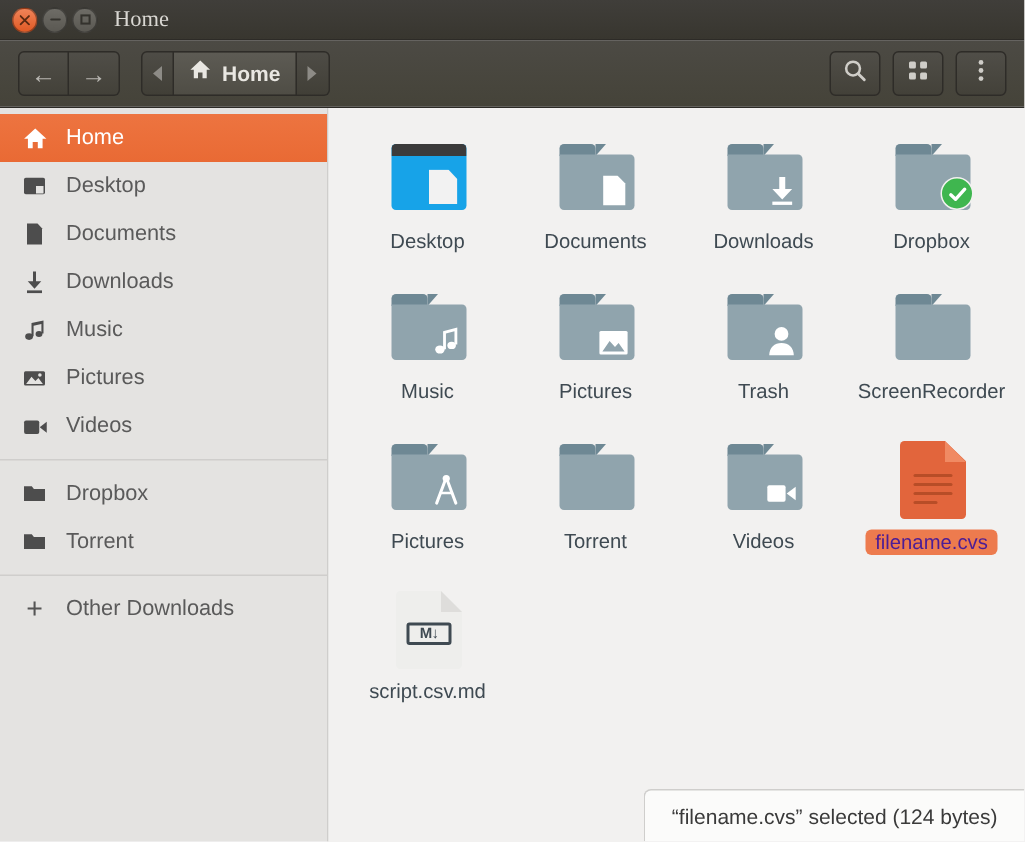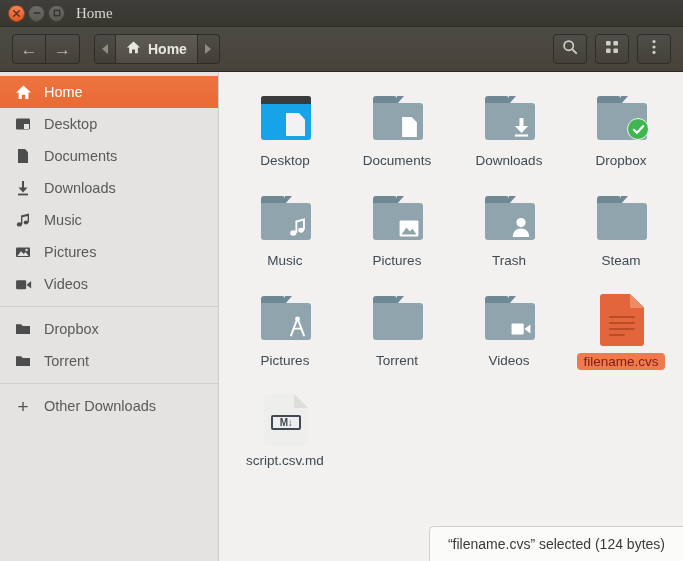--- a/index.html
+++ b/index.html
@@ -113,21 +113,21 @@
     display: flex; flex-direction: column; align-items: center;
     padding-top: 4px;
   }
   .item .art { width: 64px; height: 58px; position: relative; }
   .item .name {
     margin-top: 5px; font-size: 13.5px; color: #3f4a52;
     text-align: center; line-height: 15px;
     width: 100px; word-break: break-all;
   }
   .item .name.sel {
-    background: #ed7b4e; color: #7f1d1d; border-radius: 4px;
+    background: #ed7b4e; color: #4c1d95; border-radius: 4px;
     padding: 1px 6px; width: auto; max-width: 104px; word-break: normal;
   }
 
   
   .folder { position:absolute; left:8px; top:6px; width:50px; height:44px; }
   .folder .tab {
     position:absolute; left:0; top:0; width:24px; height:8px;
     background:#6e8894; border-radius:3px 3px 0 0;
   }
   .folder .tab:after {
@@ -493,30 +493,30 @@
                 <svg width="18" height="20" viewBox="0 0 18 20">
                     <circle cx="9" cy="5.6" r="4.6"></circle>
                     <path d="M0.8 20 C0.8 14.6 4.4 11.6 9 11.6 C13.6 11.6 17.2 14.6 17.2 20 Z"></path>
                   </svg>
               </div>
             </div>
           </div>
           <div class="name">Trash</div>
         </div>
 
-
-        <div class="item">
-          <div class="art">
-            <div class="folder">
-                <div class="tab"></div>
-                <div class="bodyf"></div>
-              </div>
-          </div>
-          <div class="name">Steam</div>
-        </div>
+        <div class="item">
+          <div class="art">
+            <div class="folder">
+                <div class="tab"></div>
+                <div class="bodyf"></div>
+              </div>
+          </div>
+          <div class="name">ScreenRecorder</div>
+        </div>
+
 
         <div class="item">
           <div class="art">
             <div class="folder">
                 <div class="tab"></div>
                 <div class="bodyf"></div>
               <div class="glyph">
                 <svg width="19" height="21" viewBox="0 0 18 21">
                   <circle cx="9" cy="3" r="2.4" fill="#fff"></circle>
                   <path d="M8 5 L2.6 19.4" stroke="#fff" stroke-width="2" fill="none" stroke-linecap="round"></path>

